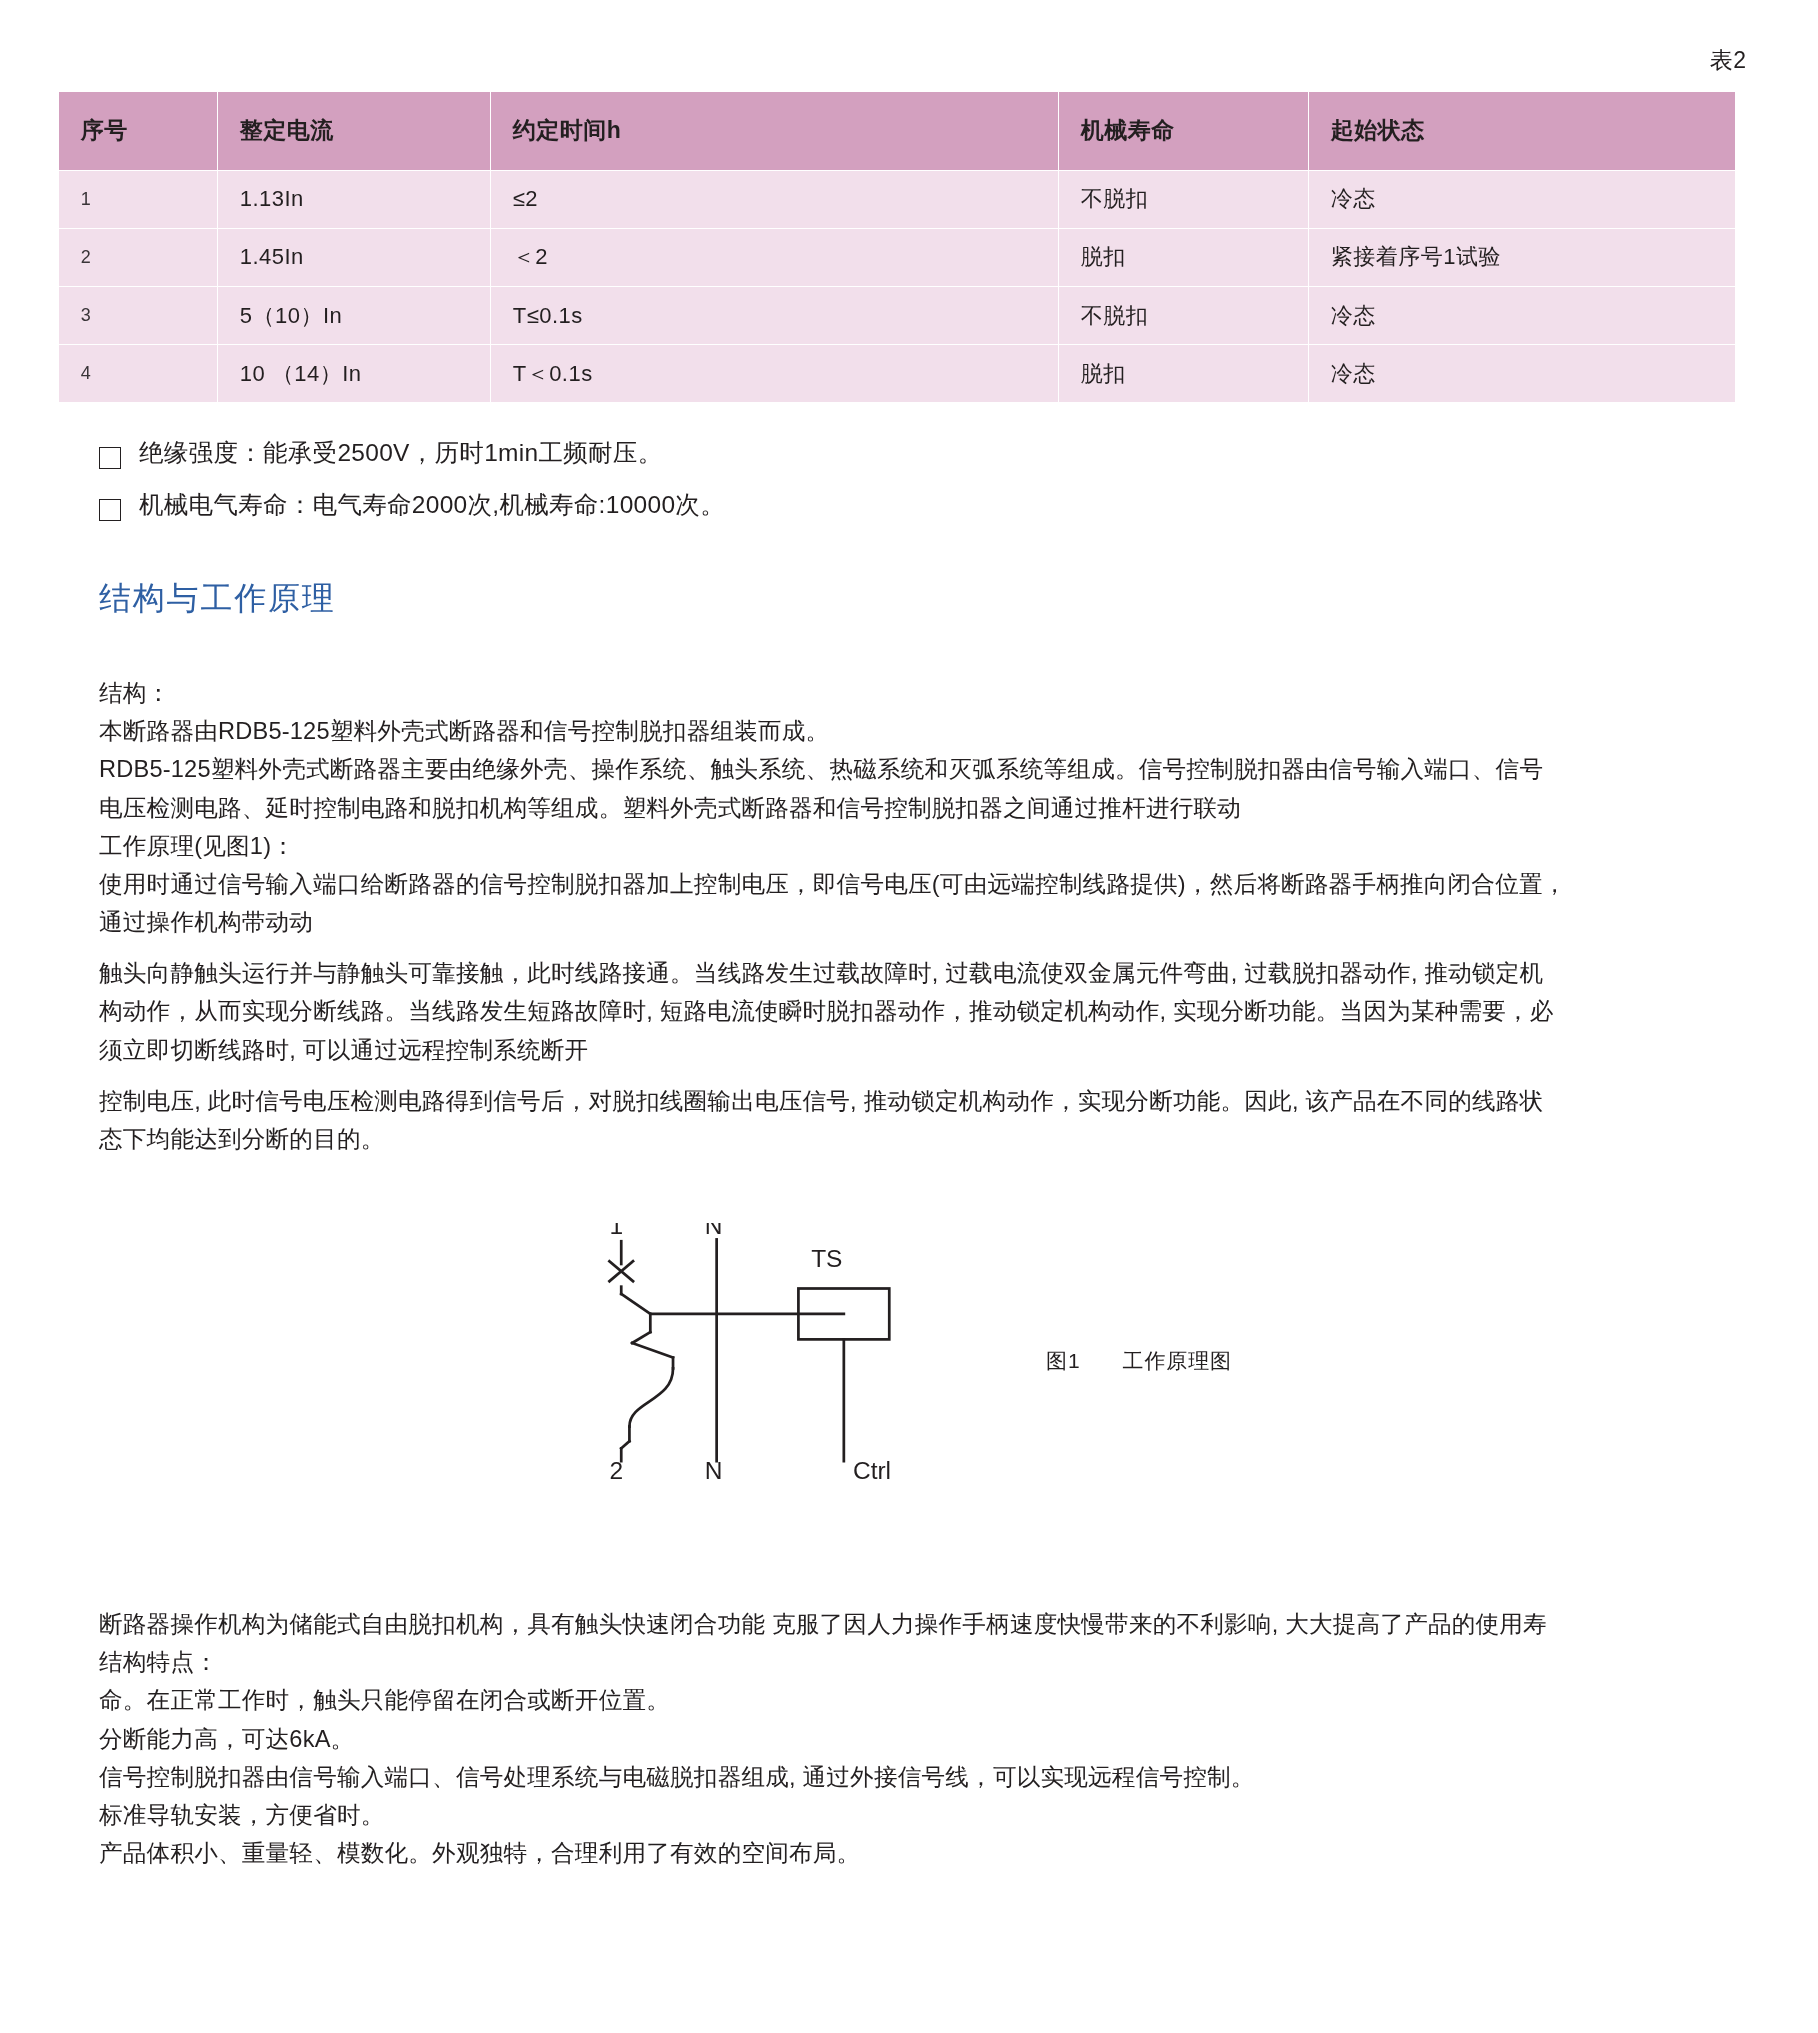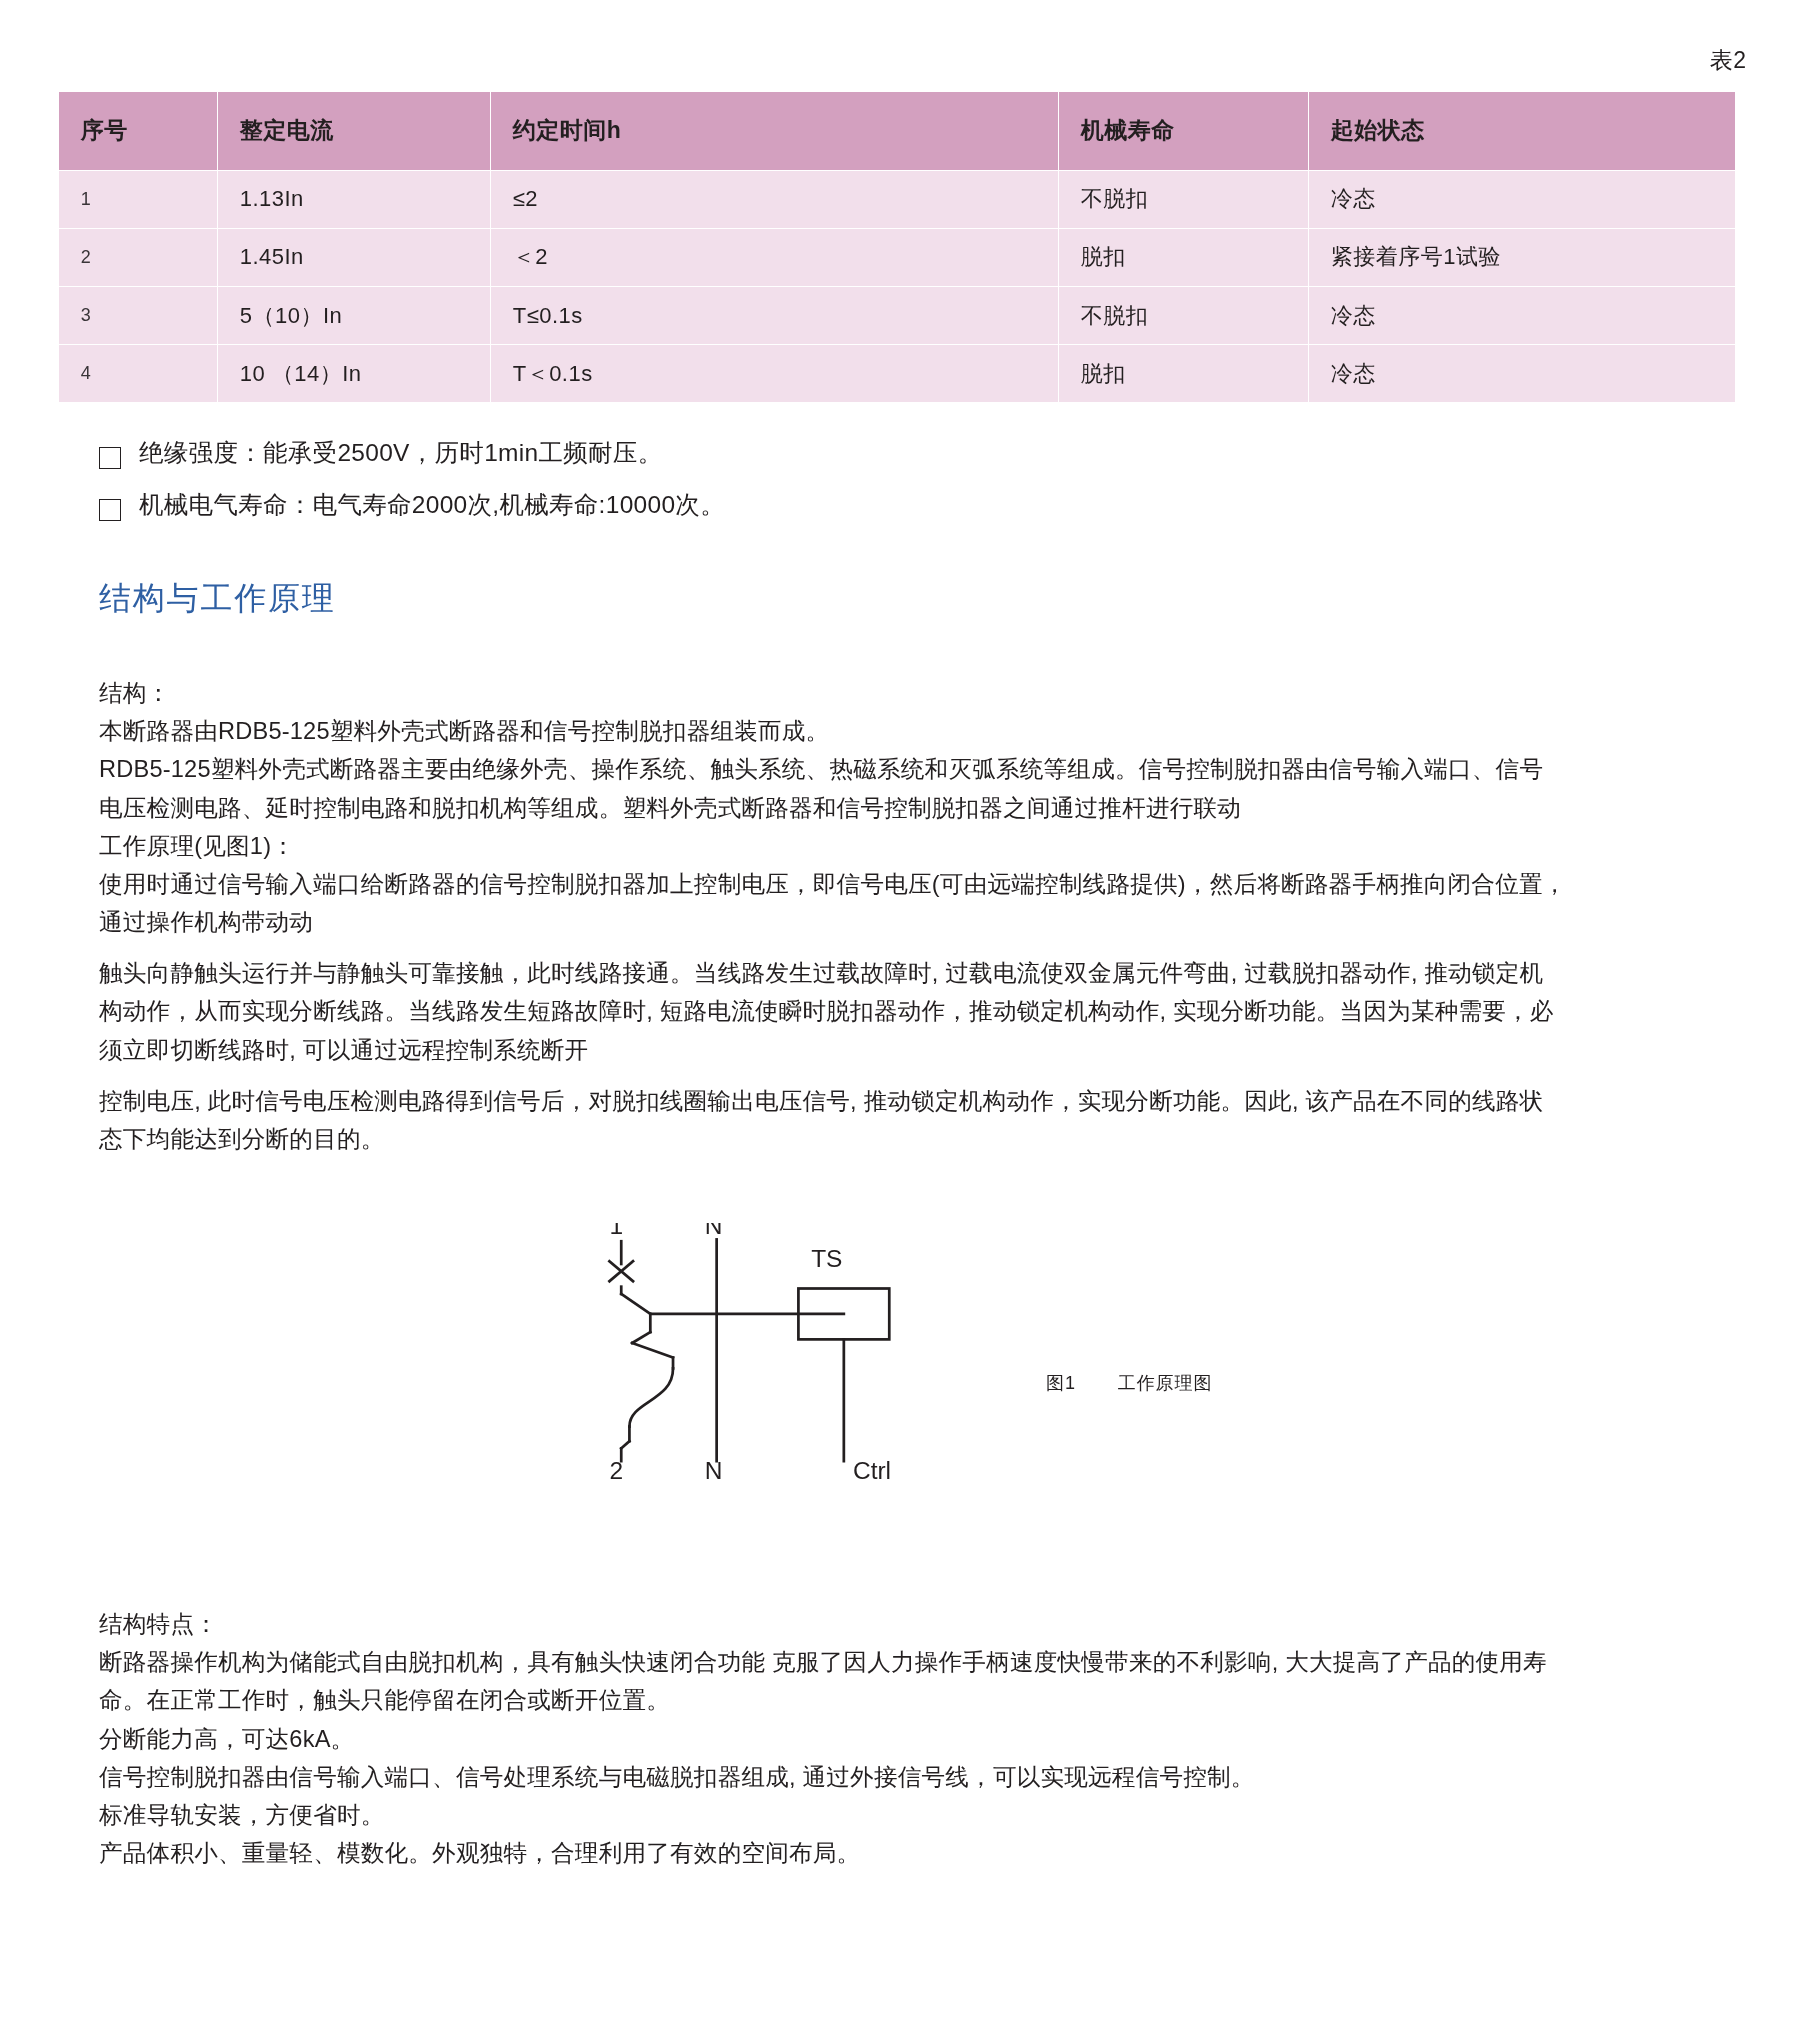--- a/index.html
+++ b/index.html
@@ -119,22 +119,22 @@
     height: 300px;
   }
   .diagram-svg {
     position: absolute;
     left: 509px;
     top: 0;
   }
   .fig-label {
     position: absolute;
     left: 991px;
-    top: 148px;
-    font-size: 18px;
+    top: 124px;
+    font-size: 21px;
     color: #231f20;
     letter-spacing: 0.9px;
   }
   .fig-label .fig-gap { display: inline-block; width: 42px; }
 
   
   .closing-block {
     margin: 82px 44px 0 44px;
     padding-bottom: 36px;
   }
@@ -261,22 +261,22 @@
         <text x="155" y="282">N</text>
         <text x="318" y="282">Ctrl</text>
       </g>
     </svg>
     <div class="fig-label">
       <span>图1</span><span class="fig-gap"></span><span>工作原理图</span>
     </div>
   </div>
 
   <div class="closing-block">
+    <p class="para tight">断路器操作机构为储能式自由脱扣机构，具有触头快速闭合功能 克服了因人力操作手柄速度快慢带来的不利影响, 大大提高了产品的使用寿</p>
     <p class="para tight">结构特点：</p>
-    <p class="para tight">断路器操作机构为储能式自由脱扣机构，具有触头快速闭合功能 克服了因人力操作手柄速度快慢带来的不利影响, 大大提高了产品的使用寿</p>
     <p class="para tight">命。在正常工作时，触头只能停留在闭合或断开位置。</p>
     <p class="para tight">分断能力高，可达6kA。</p>
     <p class="para tight">信号控制脱扣器由信号输入端口、信号处理系统与电磁脱扣器组成, 通过外接信号线，可以实现远程信号控制。</p>
     <p class="para tight">标准导轨安装，方便省时。</p>
     <p class="para tight">产品体积小、重量轻、模数化。外观独特，合理利用了有效的空间布局。</p>
   </div>
 
 </div>
 
 

